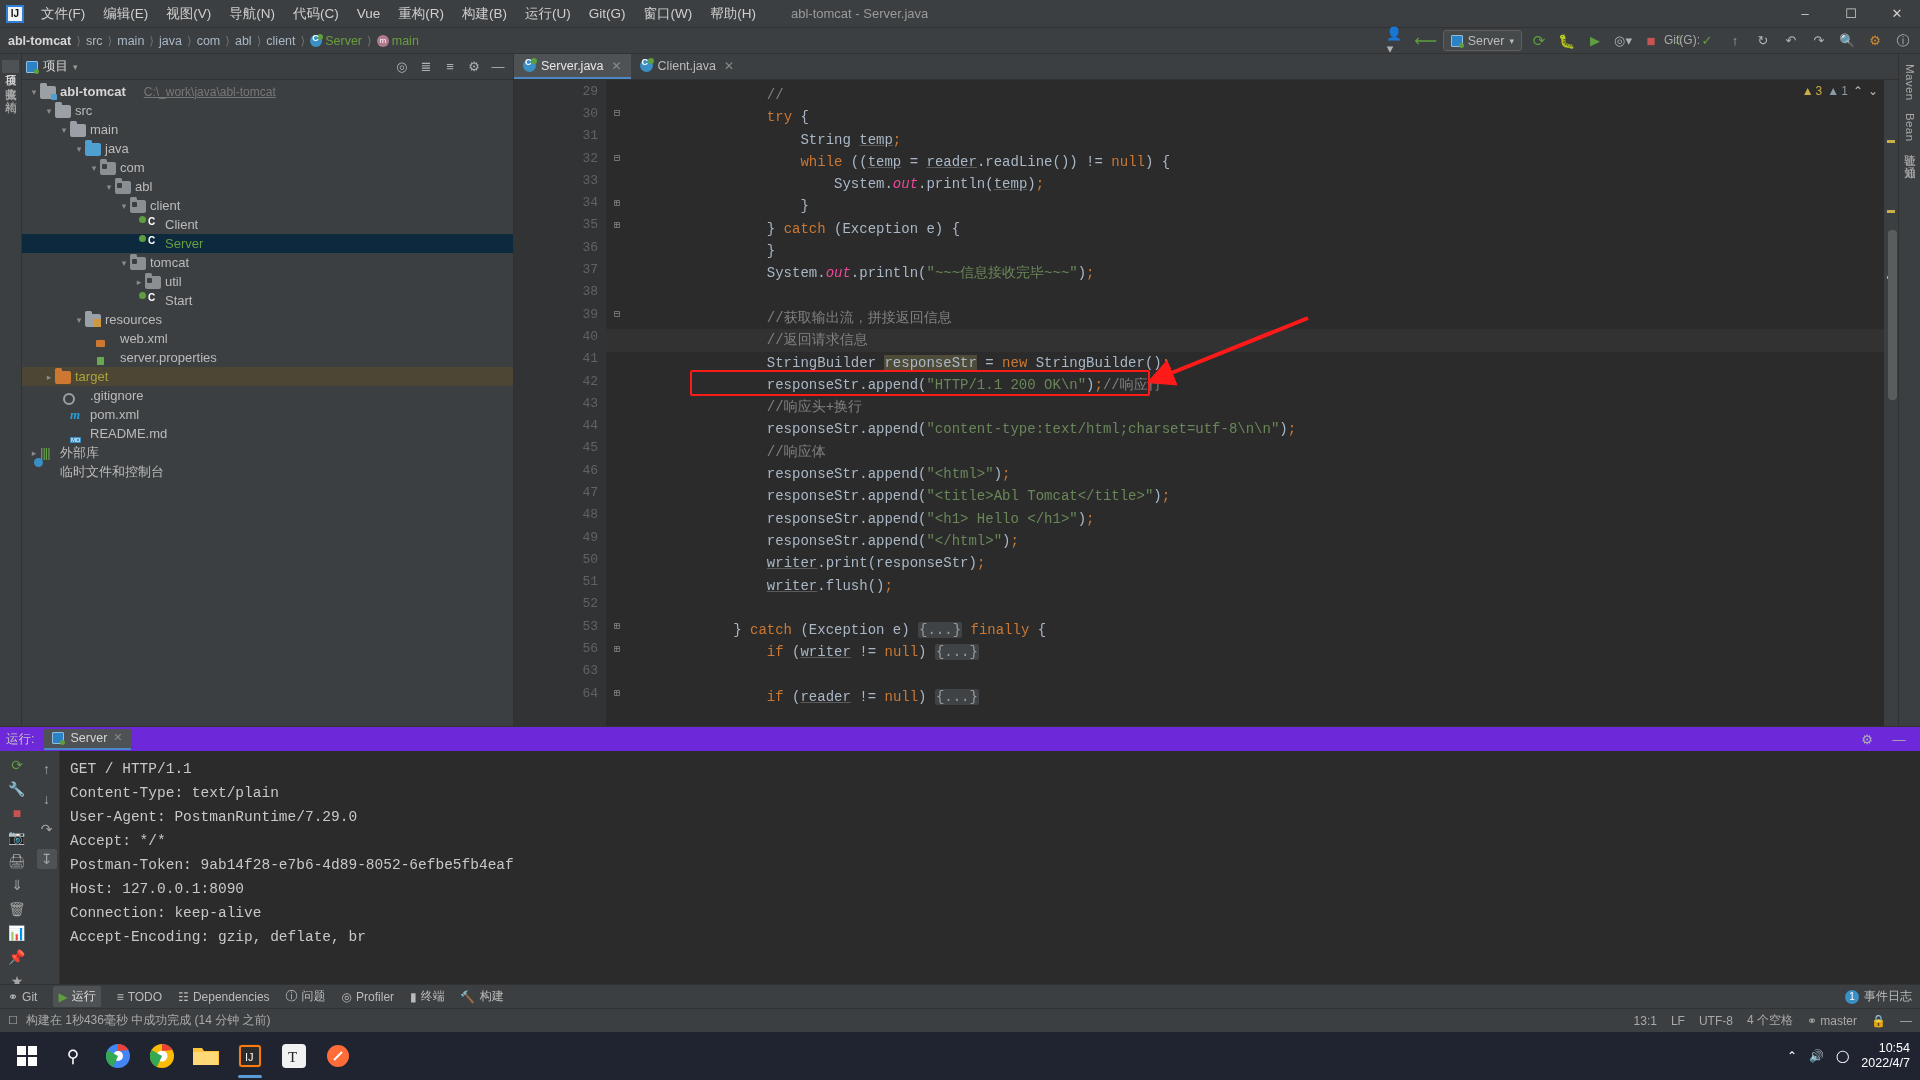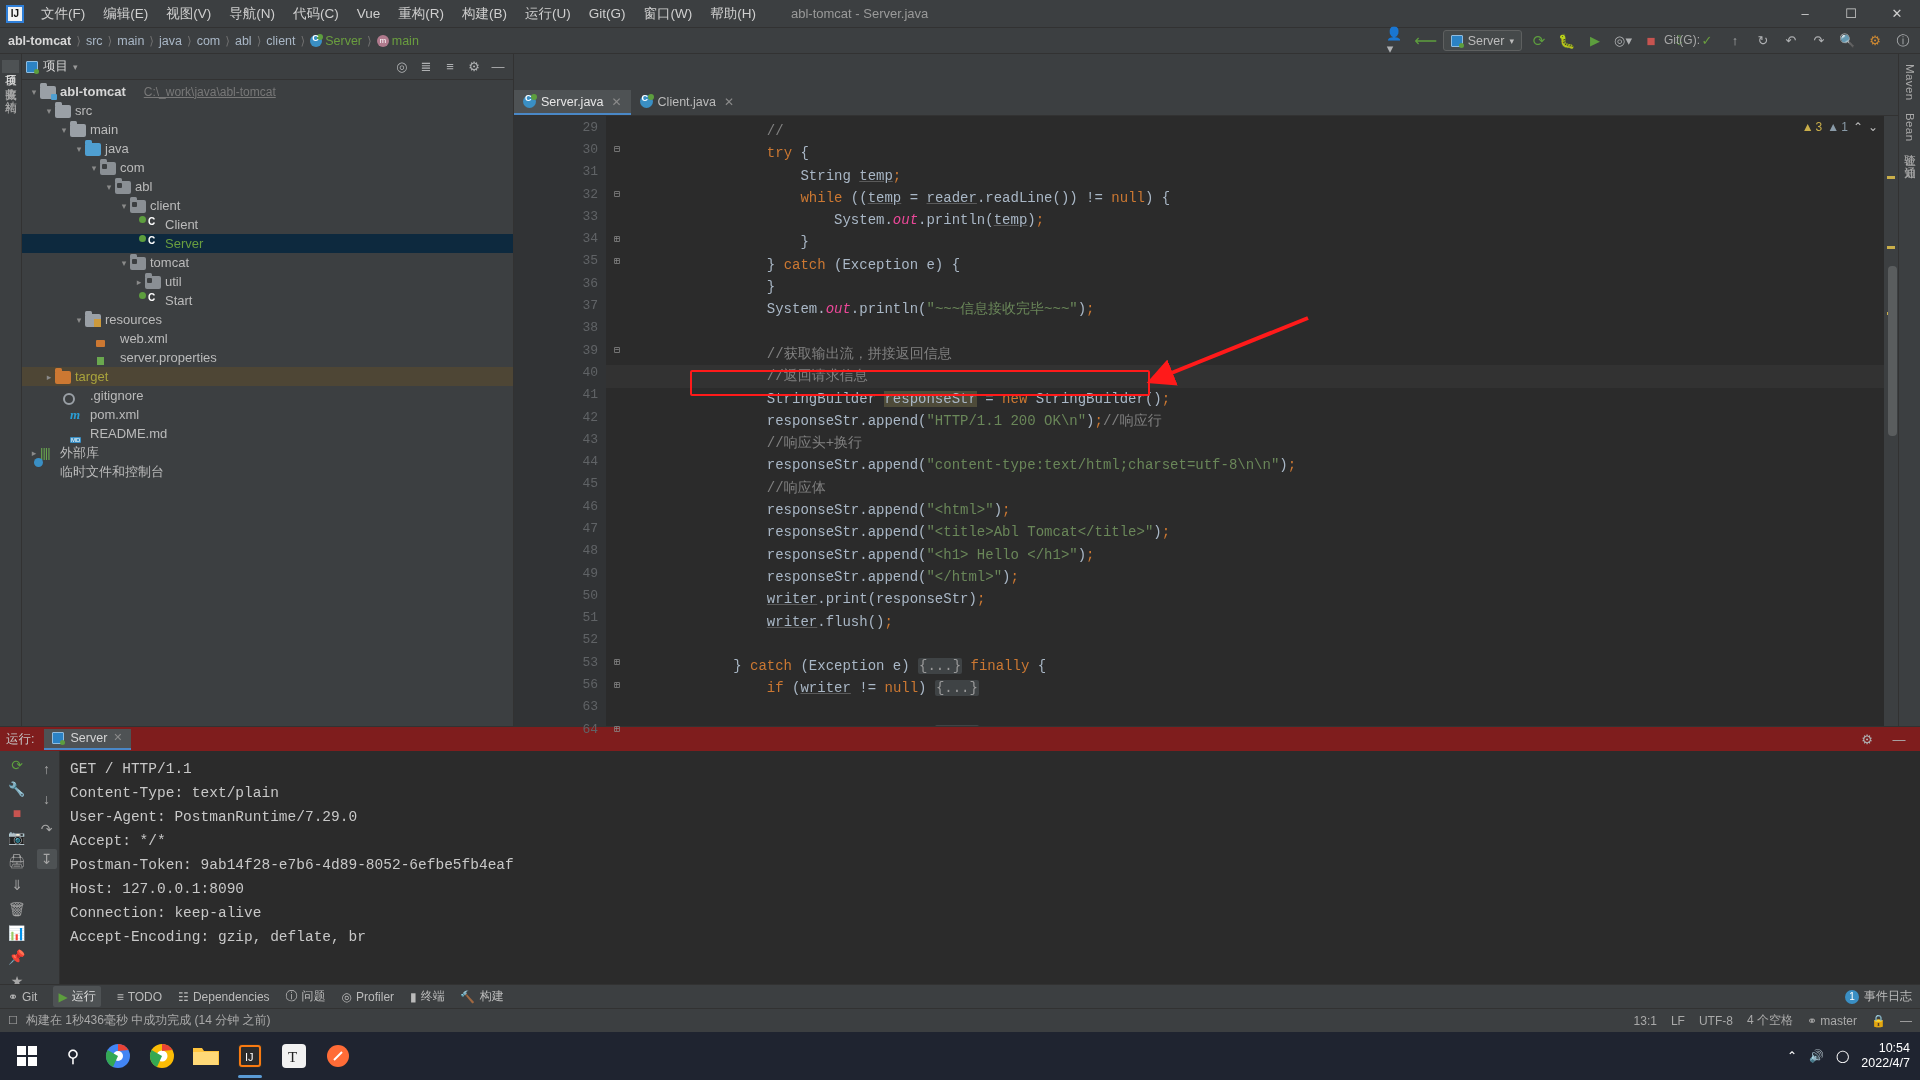--- a/index.html
+++ b/index.html
@@ -118,21 +118,21 @@
   .file-icon.xml::after{content:'';position:absolute;right:-3px;bottom:-1px;width:9px;height:7px;background:#cc7832;border-radius:1px;}
   .file-icon.git::after{content:'';position:absolute;right:-3px;bottom:-2px;width:8px;height:8px;border:2px solid #9aa0a6;border-radius:50%;background:#3c3f41;}
   .file-icon.md::after{content:'MD';position:absolute;left:-2px;bottom:-2px;font-size:6px;background:#3a8fc4;color:#fff;padding:0 1px;border-radius:1px;}
   .m-icon { color:#2a9fd6;font-style:italic;font-weight:bold;font-size:13px;font-family:"Liberation Serif",serif;margin-right:3px;}
   .lib-icon { color:#6aa84f; font-size: 13px; letter-spacing:-1px; margin-right:3px;}
   .scratch-icon { width:14px;height:14px;background:#8a8f94;position:relative;margin-top:1px;}
   .scratch-icon::after{content:'';position:absolute;right:-3px;bottom:-3px;width:9px;height:9px;border-radius:50%;background:#3a8fc4;}
 
   
   .editor-col { flex: 1 1 auto; display: flex; flex-direction: column; min-width: 0; min-height: 0; }
-  .tabs { height: 26px; background: #3c3f41; display: flex; align-items: stretch; border-bottom: 1px solid #323232; flex: none; margin-top: 36px; }
+  .tabs { height: 26px; background: #3c3f41; display: flex; align-items: stretch; border-bottom: 1px solid #323232; flex: none; }
   .tab {
     display: flex; align-items: center; gap: 5px; padding: 0 9px; font-size: 12.5px;
     color: #bbbbbb; border-bottom: 2px solid transparent; white-space: nowrap;
   }
   .tab.active { background: #4e5254; border-bottom-color: #4a88c7; color: #e6e6e6; }
   .tab .x { color: #8b8b8b; font-size: 12px; margin-left: 3px; }
   .tab-cls { width:13px;height:13px;border-radius:50%;background:#3a8fc4;position:relative;flex:none;}
   .tab-cls::after{content:'C';position:absolute;left:2px;top:-2px;font-size:9px;color:#fff;font-weight:bold;}
   .tab-cls::before{content:'';position:absolute;right:-1px;top:-1px;width:6px;height:6px;background:#5d9e3e;border-radius:50%;}
 
@@ -171,21 +171,21 @@
   .badge-weak { color: #8a9ba8; display: flex; align-items: center; gap: 2px; }
 
   
   .right-strip {
     width: 22px; background: #3c3f41; border-left: 1px solid #323232; flex: none;
     display: flex; flex-direction: column; align-items: center; padding-top: 4px;
   }
 
   
   .run-panel { height: 258px; background: #3c3f41; flex: none; display: flex; flex-direction: column; border-top: 1px solid #323232;}
-  .run-header { height: 24px; display: flex; align-items: center; padding: 0 6px; gap: 10px; flex: none; background: #7f1d1d;}
+  .run-header { height: 24px; display: flex; align-items: center; padding: 0 6px; gap: 10px; flex: none; background: #6d28d9;}
   .run-label { font-size: 12.5px; color: #c4c4c4; }
   .run-tab {
     display: flex; align-items: center; gap: 6px; padding: 2px 8px 3px 8px; font-size: 12.5px;
     color: #d4d4d4; background: #4e5254; border-bottom: 2px solid #4a88c7;
   }
   .run-tab-ic { width:12px;height:12px;background:#2b82c4;border:1px solid #8fbce0;border-radius:1px;position:relative;}
   .run-tab-ic::after{content:'';position:absolute;right:-2px;bottom:-2px;width:5px;height:5px;border-radius:50%;background:#5d9e3e;}
   .run-header-right { margin-left: auto; display: flex; align-items: center; gap: 10px; padding-right: 4px;}
   .run-body { flex: 1 1 auto; display: flex; min-height: 0; }
   .run-side {

